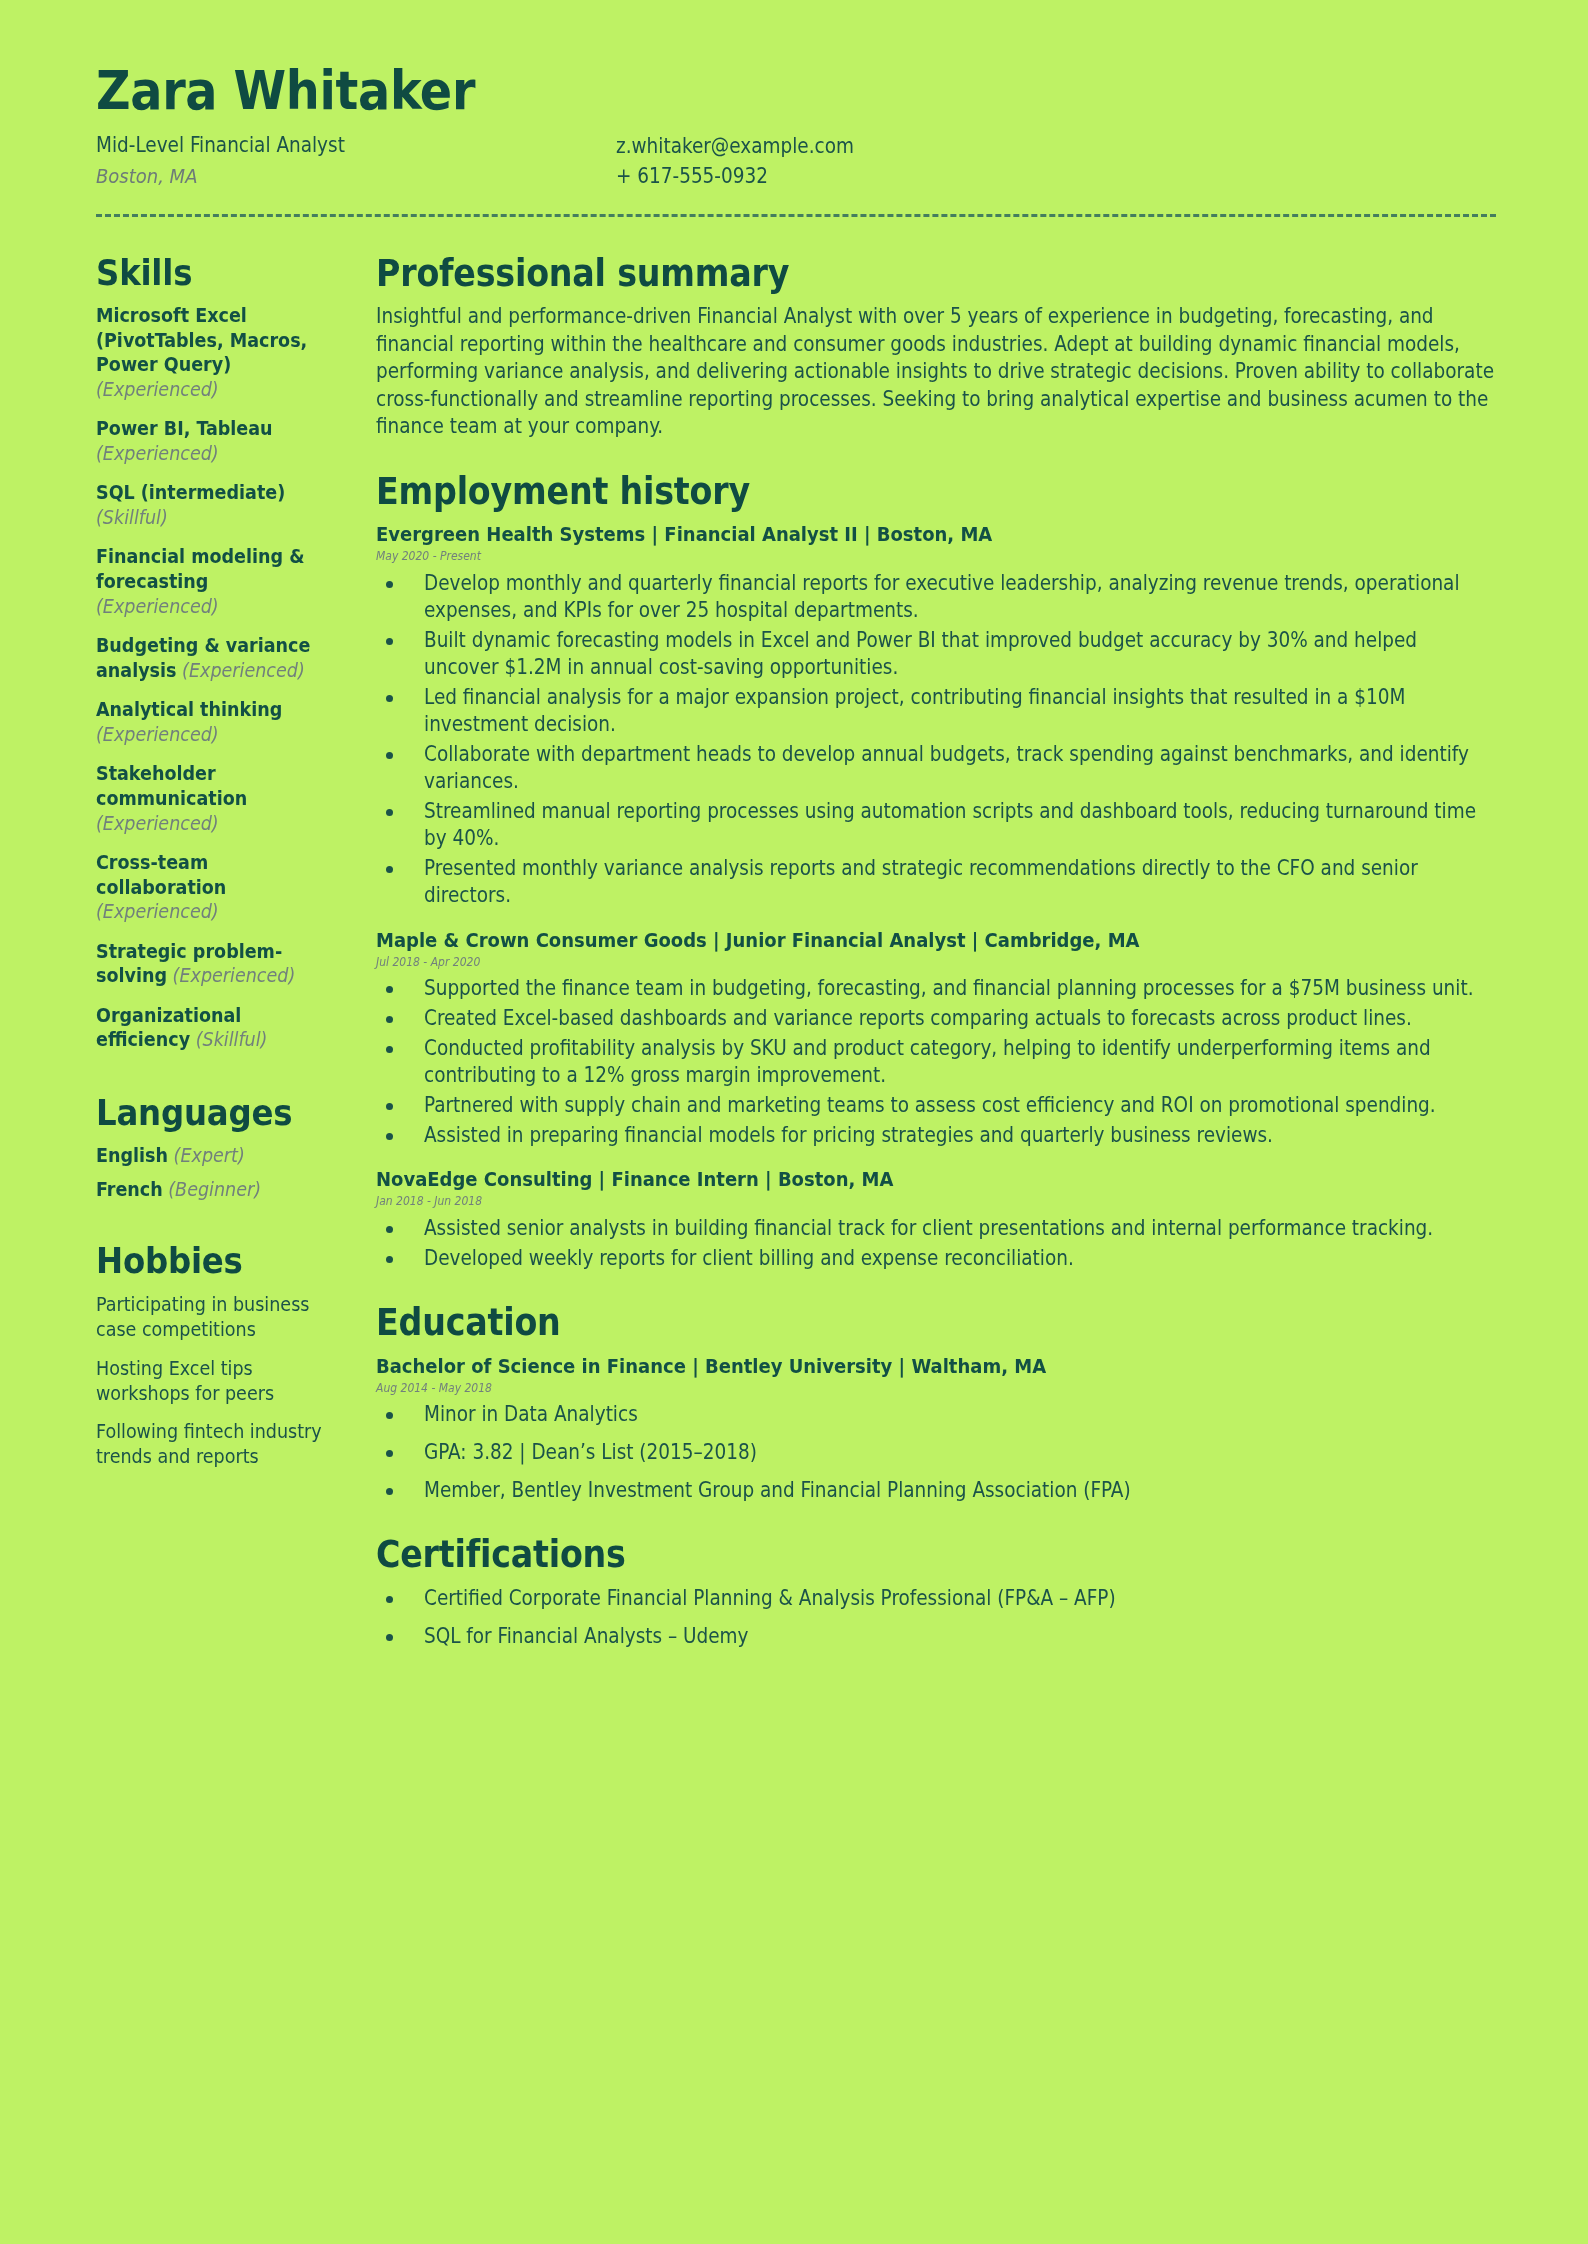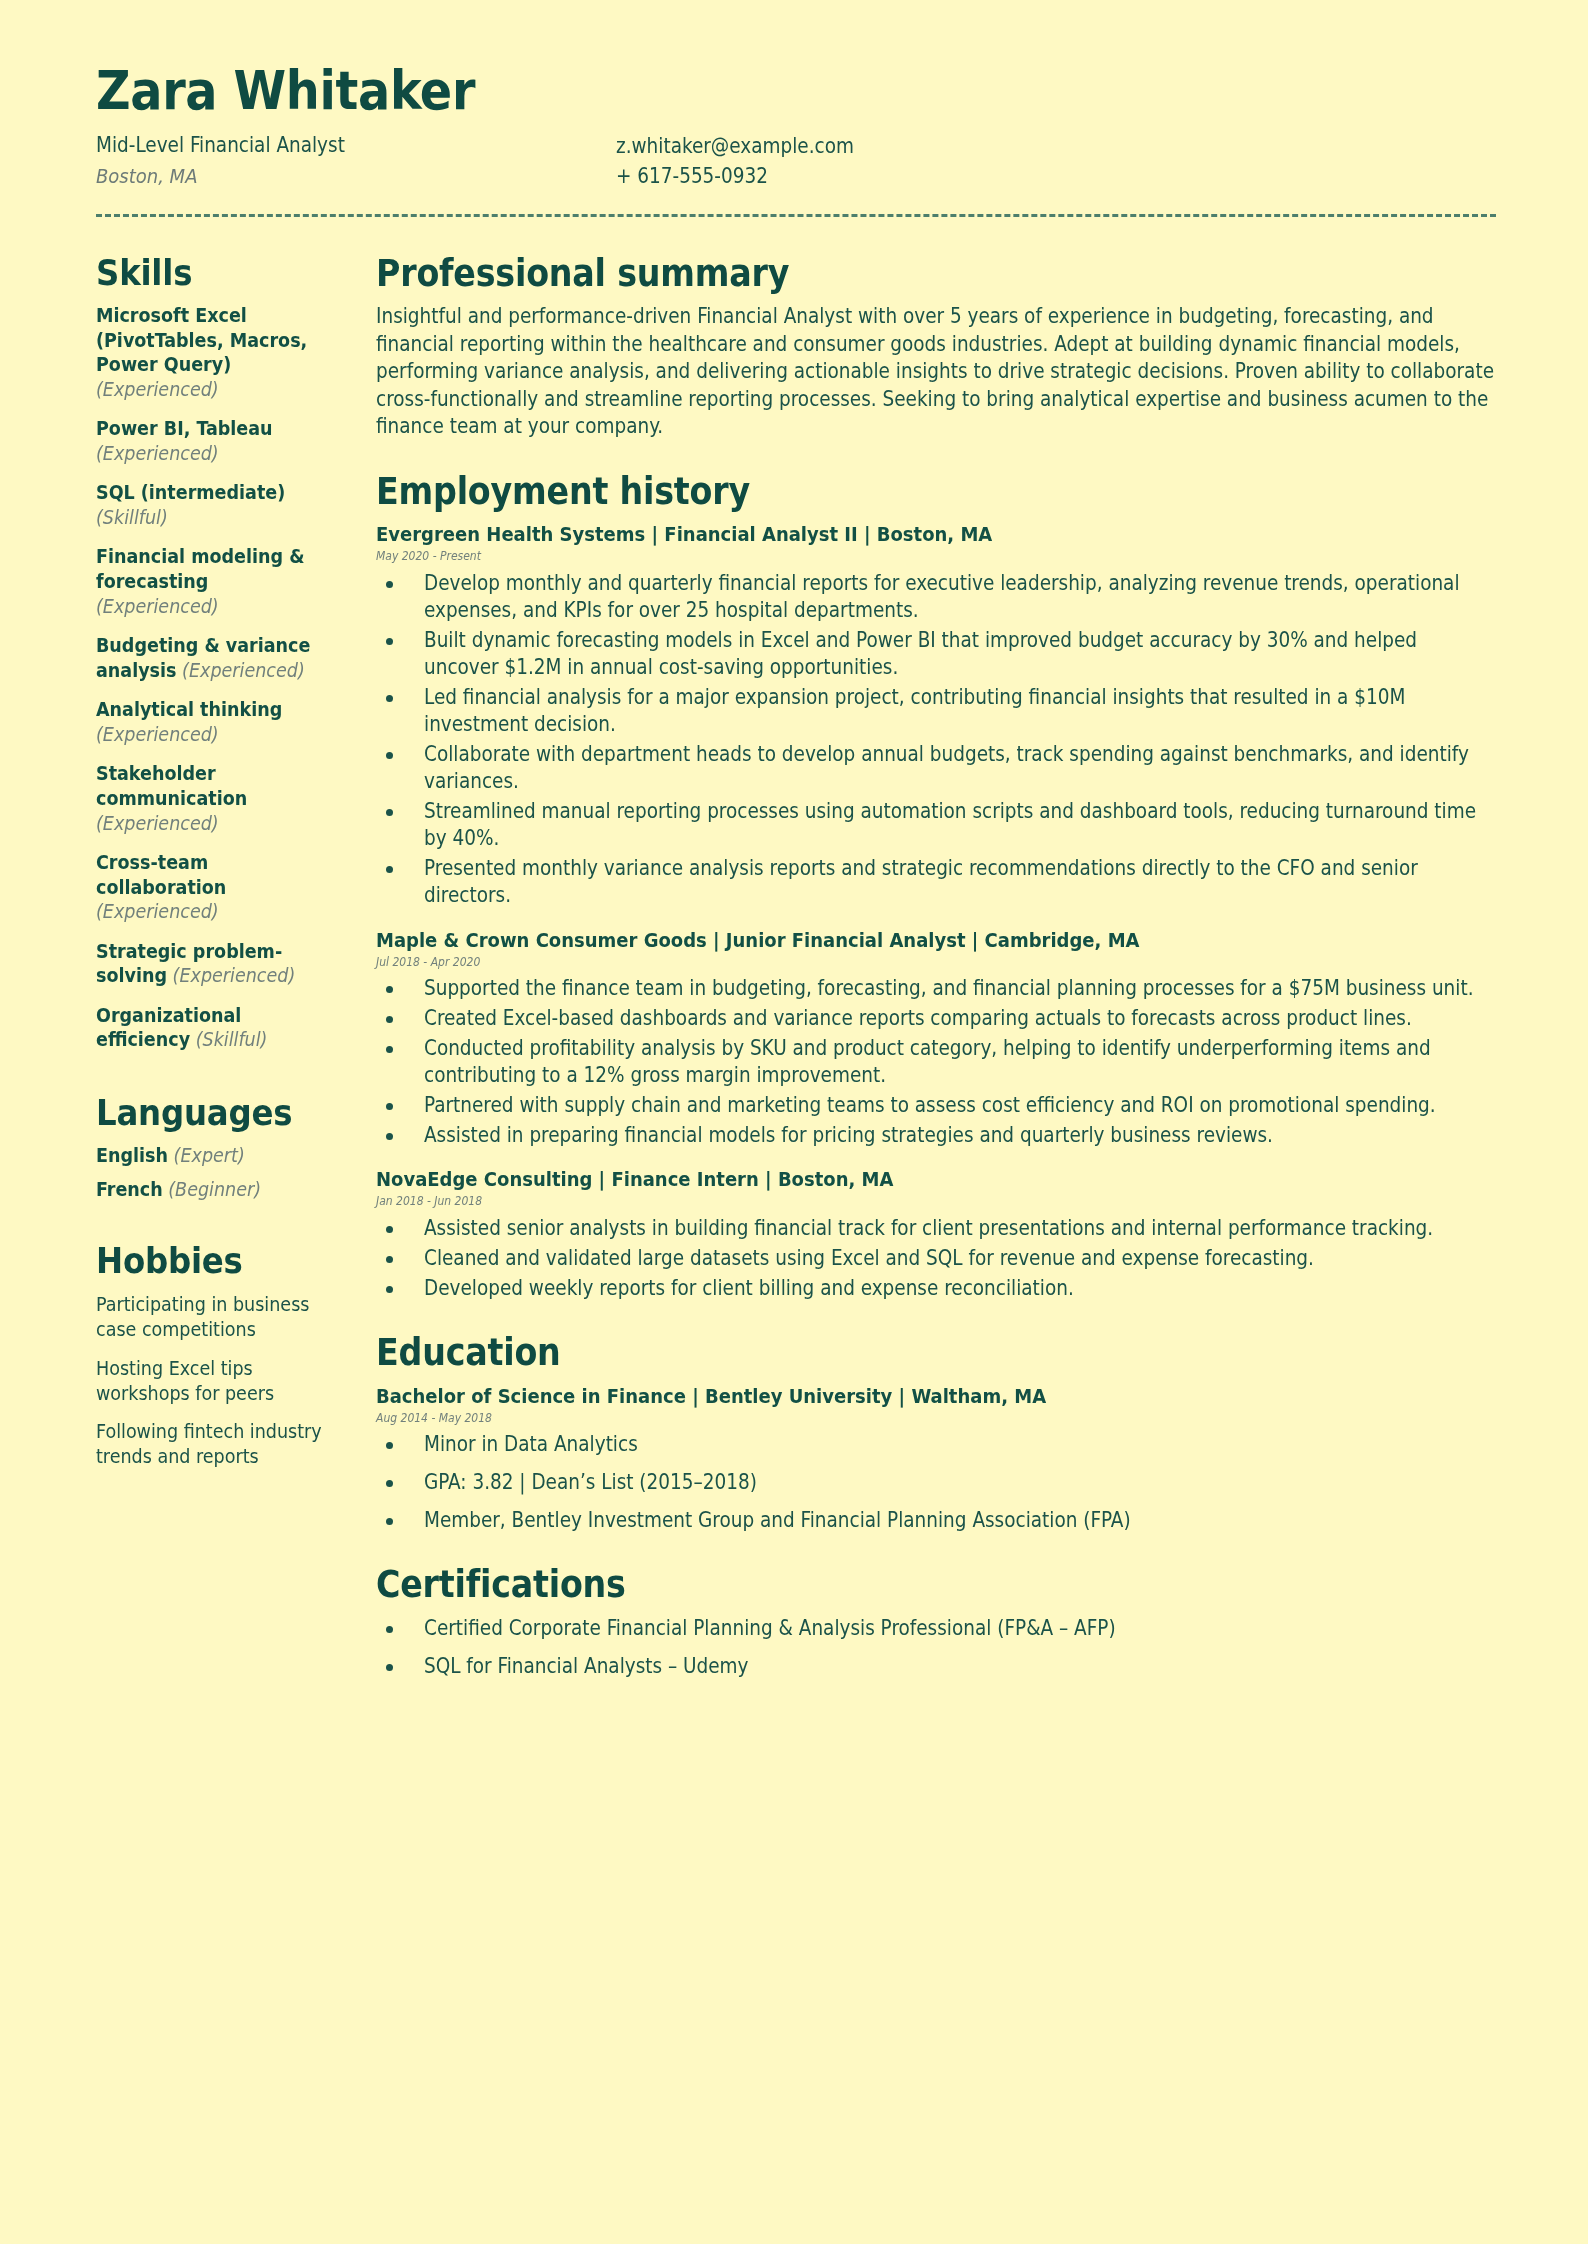--- a/index.html
+++ b/index.html
@@ -4,21 +4,21 @@
 <style>
   * { margin:0; padding:0; box-sizing:border-box; }
   html, body {
     width:1588px; height:2244px;
     background:#f1faf7;
     font-family:"DejaVu Sans Condensed","Liberation Sans",sans-serif;
   }
   .page {
     position:relative;
     width:1588px; height:2244px;
-    background:#fef9c3;
+    background:#bef264;
     padding:62px 92px 0 96px;
   }
 
   
   .header { padding-bottom:10px; }
   .full-name {
     font-family:"DejaVu Sans Condensed","Liberation Sans",sans-serif;
     font-size:53px;
     font-weight:700;
     color:#0f4b42;
@@ -251,21 +251,20 @@
                 <li>Conducted profitability analysis by SKU and product category, helping to identify underperforming items and contributing to a 12% gross margin improvement.</li>
                 <li>Partnered with supply chain and marketing teams to assess cost efficiency and ROI on promotional spending.</li>
                 <li>Assisted in preparing financial models for pricing strategies and quarterly business reviews.</li>
               </ul>
             </div>
             <div class="entry">
               <div class="entry-title">NovaEdge Consulting | Finance Intern | Boston, MA</div>
               <div class="entry-date">Jan 2018 - Jun 2018</div>
               <ul class="bullets">
                 <li>Assisted senior analysts in building financial track for client presentations and internal performance tracking.</li>
-                <li>Cleaned and validated large datasets using Excel and SQL for revenue and expense forecasting.</li>
                 <li>Developed weekly reports for client billing and expense reconciliation.</li>
               </ul>
             </div>
           </div>
       </div>
 
       <div class="main-block">
         <div class="main-heading">Education</div>
         <div id="education-list">
             <div class="entry">

